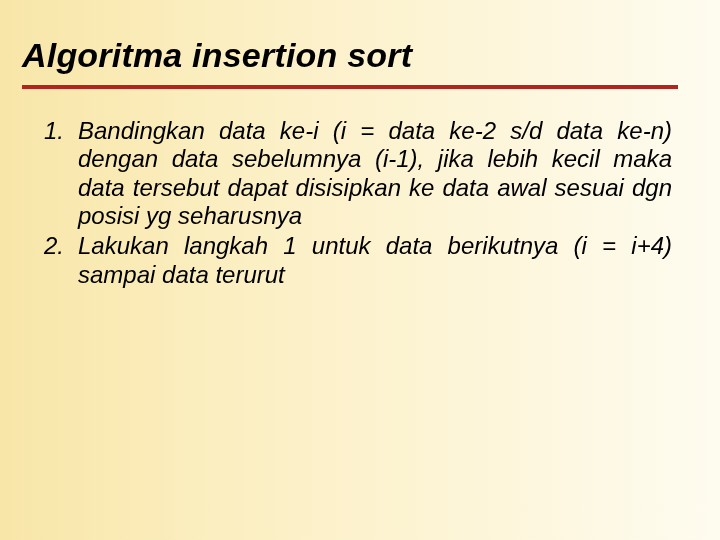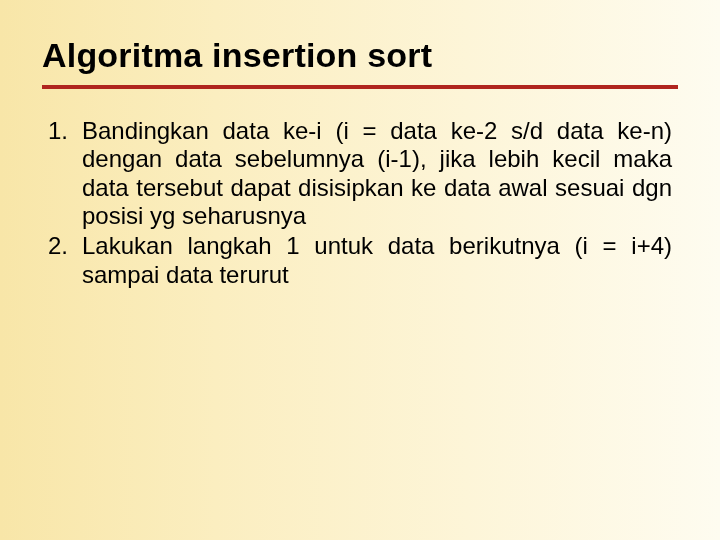--- a/index.html
+++ b/index.html
@@ -7,23 +7,24 @@
     padding: 0;
     width: 720px;
     height: 540px;
     overflow: hidden;
   }
   .slide {
     width: 720px;
     height: 540px;
     background: linear-gradient(to right, #f8e6a8 0%, #fbeec0 30%, #fdf5d8 65%, #fefcf0 100%);
     box-sizing: border-box;
-    padding: 36px 42px 0 42px;
+    padding: 36px 42px 0 22px;
     font-family: Arial, Helvetica, sans-serif;
     color: #000;
+    font-style: italic;
   }
   .title {
     font-size: 34px;
     font-weight: 900;
     letter-spacing: 0.2px;
     margin: 0 0 10px 0;
     font-family: Arial, Helvetica, sans-serif;
   }
   .rule {
     height: 4px;
@@ -37,21 +38,21 @@
     list-style: none;
     counter-reset: step;
     font-size: 24px;
     line-height: 1.18;
   }
   ol.steps > li {
     counter-increment: step;
     position: relative;
     text-align: justify;
     text-justify: inter-word;
-    margin: 0 0 2px 0;
+    margin: 0 0 2px 16px;
     padding-left: 0;
   }
   ol.steps > li::before {
     content: counter(step) ".";
     position: absolute;
     left: -34px;
     top: 0;
   }
 </style>
 </head>

